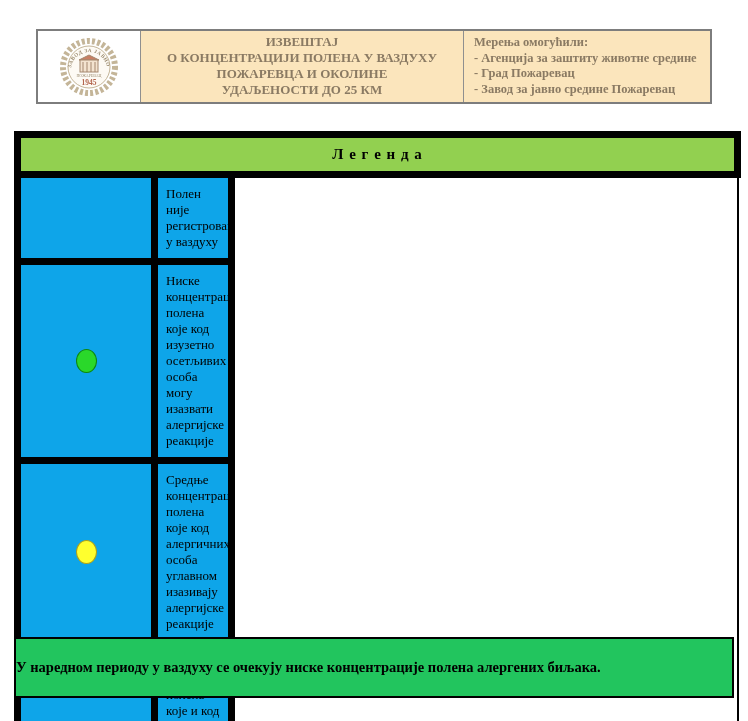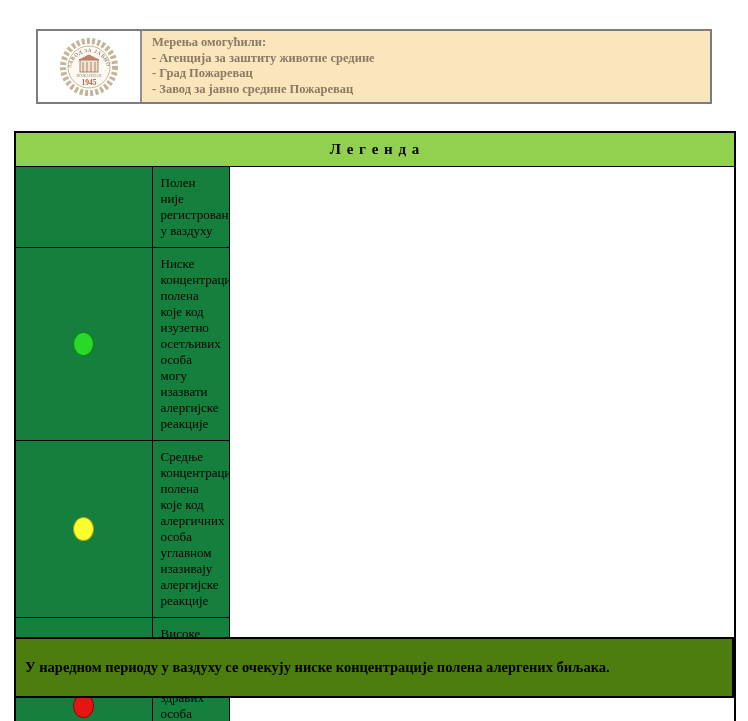--- a/index.html
+++ b/index.html
@@ -29,46 +29,46 @@
     flex:1; border-left:1px solid #8f8f8f; color:#8a7a63; font-weight:bold;
     font-size:12.5px; line-height:15.5px; padding:4px 4px 0 10px;
   }
 
   
   table.main {
     position:absolute; left:14px; top:131px; width:720px;
     border-collapse:collapse; table-layout:fixed;
     border:2px solid #000;
   }
-  table.main td { border:1px solid #000000; padding:8px; overflow:hidden; }
+  table.main td { border:7px solid #000000; padding:8px; overflow:hidden; }
 
   td.legend-title {
     background:#92d050; text-align:center; font-weight:bold;
     font-size:15px; height:27px; letter-spacing:1px;
   }
-  tr.legend-row td { height:29px; background:#15803d; }
+  tr.legend-row td { height:29px; background:#0ea5e9; }
   td.icon-cell { text-align:center; vertical-align:middle; }
   td.legend-text { font-size:13px; padding-left:8px; vertical-align:middle; }
 
   
   .dot {
     display:inline-block; width:19px; height:22px; border-radius:50%;
     background:#2ad82a; border:1px solid #0f860f; vertical-align:middle;
   }
   .dot.lg { width:21px; height:24px; }
   .dot.yellow { background:#ffff2e; border-color:#ada11a; }
   .dot.red { background:#e71414; border-color:#8f0d0d; }
   .tri { vertical-align:middle; }
 
   
   .forecast {
     position:absolute; left:14px; top:637px; width:720px; height:61px;
-    background:#4d7c0f; border:2px solid #000;
+    background:#22c55e; border:2px solid #000;
     display:flex; align-items:center;
-    font-weight:bold; font-size:14.5px; padding-left:9px;
+    font-weight:bold; font-size:14.5px; 
   }
 
   .seal-year { font-family:"Liberation Serif", serif; }
 </style>
 </head>
 <body>
 
 <div class="banner">
   <div class="logo-cell">
     <svg width="62" height="66" viewBox="0 0 62 66">
@@ -86,20 +86,26 @@
         <path d="M 21,26 L 31,21 L 41,26 Z" fill="#c97f63"></path>
         <rect x="22" y="26" width="18" height="12"></rect>
         <line x1="25" y1="28" x2="25" y2="38"></line>
         <line x1="29" y1="28" x2="29" y2="38"></line>
         <line x1="33" y1="28" x2="33" y2="38"></line>
         <line x1="37" y1="28" x2="37" y2="38"></line>
       </g>
       <text x="31" y="43" text-anchor="middle" font-size="4" fill="#9a8a6e">ПОЖАРЕВАЦ</text>
       <text x="31" y="51" text-anchor="middle" font-size="7.5" fill="#b3654d" font-weight="bold" class="seal-year">1945</text>
     </svg>
+  </div>
+  <div class="title-cell">
+    <div>ИЗВЕШТАЈ</div>
+    <div>О КОНЦЕНТРАЦИЈИ ПОЛЕНА У ВАЗДУХУ</div>
+    <div>ПОЖАРЕВЦА И ОКОЛИНЕ</div>
+    <div>УДАЉЕНОСТИ ДО 25 КМ</div>
   </div>
   <div class="sponsors-cell">
     <div>Мерења омогућили:</div>
     <div>- Агенција за заштиту животне средине</div>
     <div>- Град Пожаревац</div>
     <div>- Завод за јавно средине Пожаревац</div>
   </div>
 </div>
 
 <table class="main">

